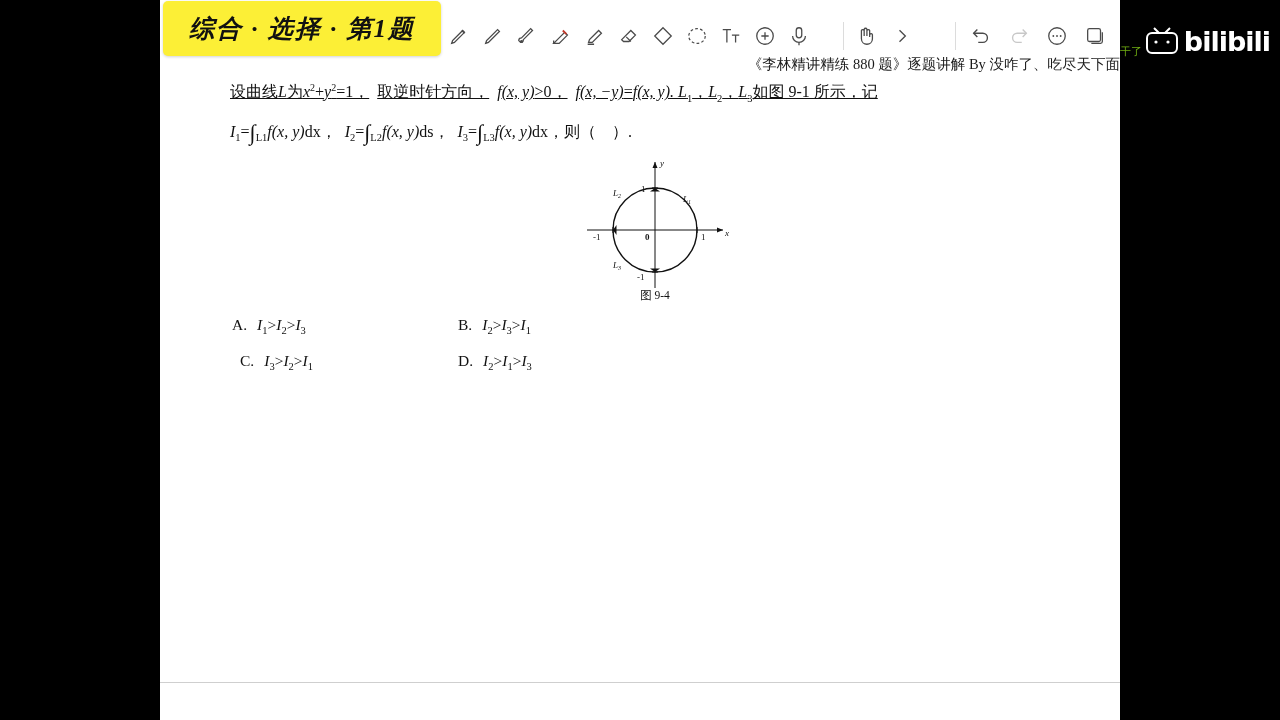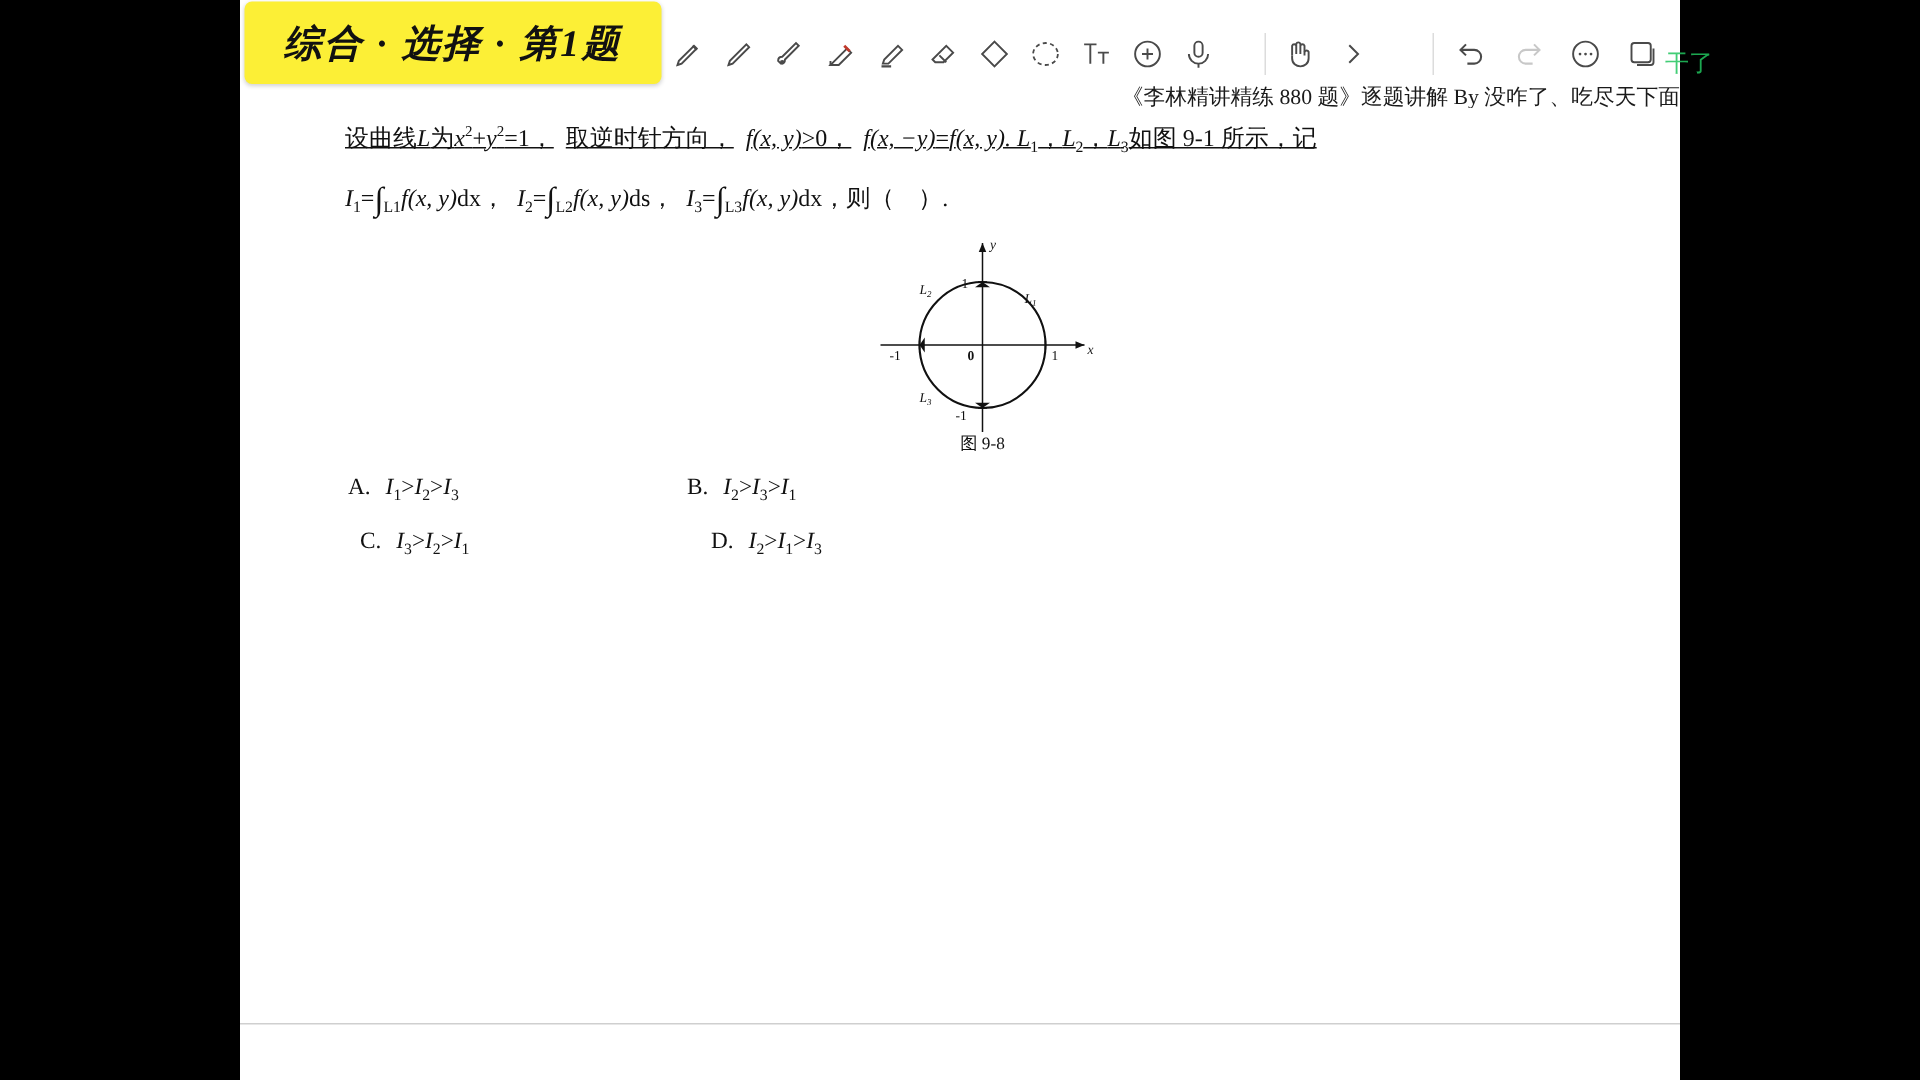--- a/index.html
+++ b/index.html
@@ -148,21 +148,21 @@
   
   .opt {
     position: absolute;
     font-size: 15.5px;
     white-space: nowrap;
     text-align: center;
   }
   #optA { left: 72px; top: 244px; }
   #optB { left: 298px; top: 244px; }
   #optC { left: 80px; top: 280px; }
-  #optD { left: 314px; top: 280px; }
+  #optD { left: 298px; top: 280px; }
   .opt-key { margin-right: 10px; }
   
   #bottom-rule {
     position: absolute;
     left: 0;
     top: 682px;
     width: 960px;
     height: 1px;
     background: #cfcfcf;
   }
@@ -197,23 +197,23 @@
   #logo-text {
     font-family: "DejaVu Sans", sans-serif;
     font-weight: bold;
     font-size: 27px;
     letter-spacing: -1px;
     color: #fff;
   }
   #watermark {
     position: absolute;
     right: 138px;
-    top: 32px;
-    font-size: 16px;
-    color: #22c55e;
+    top: 44px;
+    font-size: 11px;
+    color: #84cc16;
     opacity: 0.85;
     white-space: nowrap;
     font-family: "Liberation Sans", sans-serif;
   }
 </style>
 </head>
 <body>
 
 <div id="screen">
 
@@ -372,35 +372,44 @@
           <text x="70" y="86" font-size="9" font-weight="bold" font-family="Liberation Serif, serif" fill="#111">0</text>
           <text x="126" y="86" font-size="9" font-family="Liberation Serif, serif" fill="#111">1</text>
           <text x="18" y="86" font-size="9" font-family="Liberation Serif, serif" fill="#111">-1</text>
           <text x="66" y="38" font-size="9" font-family="Liberation Serif, serif" fill="#111">1</text>
           <text x="62" y="126" font-size="9" font-family="Liberation Serif, serif" fill="#111">-1</text>
           <text x="108" y="48" font-size="9" font-style="italic" font-family="Liberation Serif, serif" fill="#111">L<tspan font-size="6" dy="2">1</tspan></text>
           <text x="38" y="42" font-size="9" font-style="italic" font-family="Liberation Serif, serif" fill="#111">L<tspan font-size="6" dy="2">2</tspan></text>
           <text x="38" y="114" font-size="9" font-style="italic" font-family="Liberation Serif, serif" fill="#111">L<tspan font-size="6" dy="2">3</tspan></text>
         </svg>
       </div>
-      <div id="fig-caption">图 9-8</div>
+      <div id="fig-caption">图 9-4</div>
 
       <div class="opt" id="optA">
         <span class="opt-key">A.</span><span class="var">I</span><span class="sub">1</span><span>&gt;</span><span class="var">I</span><span class="sub">2</span><span>&gt;</span><span class="var">I</span><span class="sub">3</span>
       </div>
       <div class="opt" id="optB">
         <span class="opt-key">B.</span><span class="var">I</span><span class="sub">2</span><span>&gt;</span><span class="var">I</span><span class="sub">3</span><span>&gt;</span><span class="var">I</span><span class="sub">1</span>
       </div>
       <div class="opt" id="optC">
         <span class="opt-key">C.</span><span class="var">I</span><span class="sub">3</span><span>&gt;</span><span class="var">I</span><span class="sub">2</span><span>&gt;</span><span class="var">I</span><span class="sub">1</span>
       </div>
       <div class="opt" id="optD">
         <span class="opt-key">D.</span><span class="var">I</span><span class="sub">2</span><span>&gt;</span><span class="var">I</span><span class="sub">1</span><span>&gt;</span><span class="var">I</span><span class="sub">3</span>
       </div>
 
     </div>
 
     <div id="bottom-rule"></div>
   </div>
 
   <div id="watermark">干了</div>
+  <div id="logo">
+    <svg width="34" height="30" viewBox="0 0 34 30" fill="none" stroke="#fff" stroke-width="2" style="margin-right:5px">
+      <rect x="2" y="7" width="30" height="20" rx="5"></rect>
+      <path d="M9 2l5 5M25 2l-5 5"></path>
+      <circle cx="11" cy="16" r="1.6" fill="#fff" stroke="none"></circle>
+      <circle cx="23" cy="16" r="1.6" fill="#fff" stroke="none"></circle>
+    </svg>
+    <span id="logo-text">bilibili</span>
+  </div>
 
 </div>
 
 </body></html>

